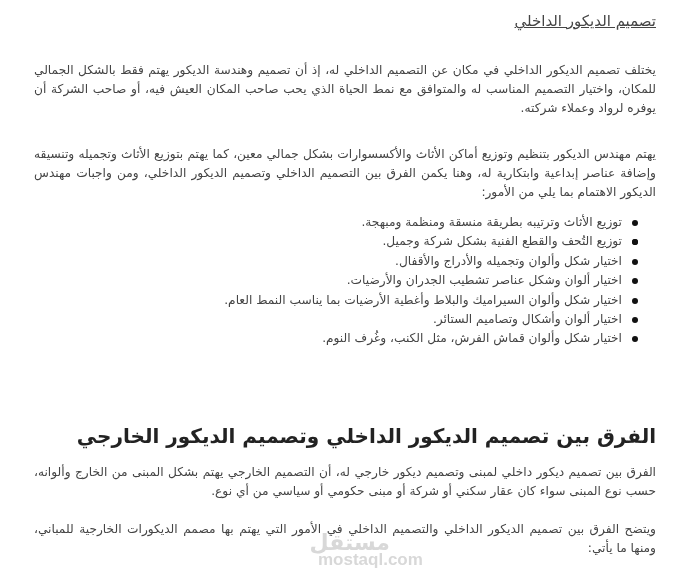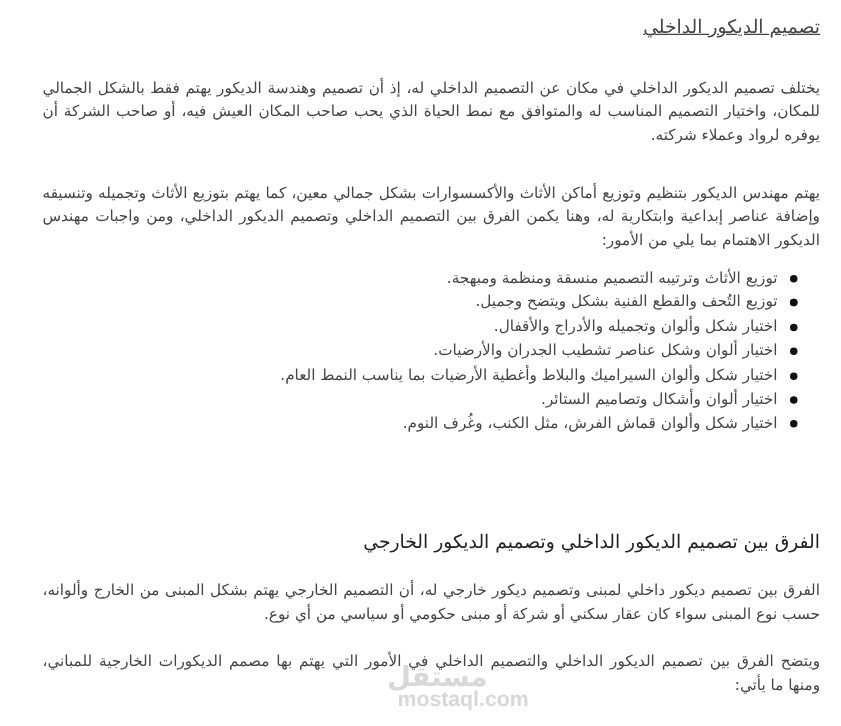--- a/index.html
+++ b/index.html
@@ -73,24 +73,24 @@
       top: 7px;
       width: 6px;
       height: 6px;
       border-radius: 50%;
       background: #111;
     }
     .subheading {
       position: absolute;
       right: 17px;
       top: 424px;
-      font-size: 15px;
+      font-size: 20px;
       color: #222;
       margin: 0;
-      font-weight: normal;
+      font-weight: bold;
       white-space: nowrap;
     }
     .watermark {
       position: absolute;
       left: 318px;
       top: 532px;
       width: 72px;
       text-align: right;
       color: #d8d8d8;
       pointer-events: none;
@@ -113,23 +113,23 @@
 </head>
 <body>
 
 <div class="doc">
   <h1 class="title">تصميم الديكور الداخلي</h1>
 
   <p class="para para1">يختلف تصميم الديكور الداخلي في مكان عن التصميم الداخلي له، إذ أن تصميم وهندسة الديكور يهتم فقط بالشكل الجمالي للمكان، واختيار التصميم المناسب له والمتوافق مع نمط الحياة الذي يحب صاحب المكان العيش فيه، أو صاحب الشركة أن يوفره لرواد وعملاء شركته.</p>
   <p class="para para2">يهتم مهندس الديكور بتنظيم وتوزيع أماكن الأثاث والأكسسوارات بشكل جمالي معين، كما يهتم بتوزيع الأثاث وتجميله وتنسيقه وإضافة عناصر إبداعية وابتكارية له، وهنا يكمن الفرق بين التصميم الداخلي وتصميم الديكور الداخلي، ومن واجبات مهندس الديكور الاهتمام بما يلي من الأمور:</p>
 
   <ul class="bullets">
-    <li><span class="dot"></span><span>توزيع الأثاث وترتيبه التصميم منسقة ومنظمة ومبهجة.</span></li>
+    <li><span class="dot"></span><span>توزيع الأثاث وترتيبه بطريقة منسقة ومنظمة ومبهجة.</span></li>
     <li><span class="dot"></span></li>
-    <li><span class="dot"></span><span>توزيع التُحف والقطع الفنية بشكل ويتضح وجميل.</span></li>
+    <li><span class="dot"></span><span>توزيع التُحف والقطع الفنية بشكل شركة وجميل.</span></li>
     <li><span class="dot"></span><span>اختيار شكل وألوان وتجميله والأدراج والأقفال.</span></li>
     <li><span class="dot"></span><span>اختيار ألوان وشكل عناصر تشطيب الجدران والأرضيات.</span></li>
     <li><span class="dot"></span><span>اختيار شكل وألوان السيراميك والبلاط وأغطية الأرضيات بما يناسب النمط العام.</span></li>
     <li><span class="dot"></span><span>اختيار ألوان وأشكال وتصاميم الستائر.</span></li>
     <li><span class="dot"></span><span>اختيار شكل وألوان قماش الفرش، مثل الكنب، وغُرف النوم.</span></li>
   </ul>
 
   <h2 class="subheading">الفرق بين تصميم الديكور الداخلي وتصميم الديكور الخارجي</h2>
 
   <p class="para para3">الفرق بين تصميم ديكور داخلي لمبنى وتصميم ديكور خارجي له، أن التصميم الخارجي يهتم بشكل المبنى من الخارج وألوانه، حسب نوع المبنى سواء كان عقار سكني أو شركة أو مبنى حكومي أو سياسي من أي نوع.</p>

